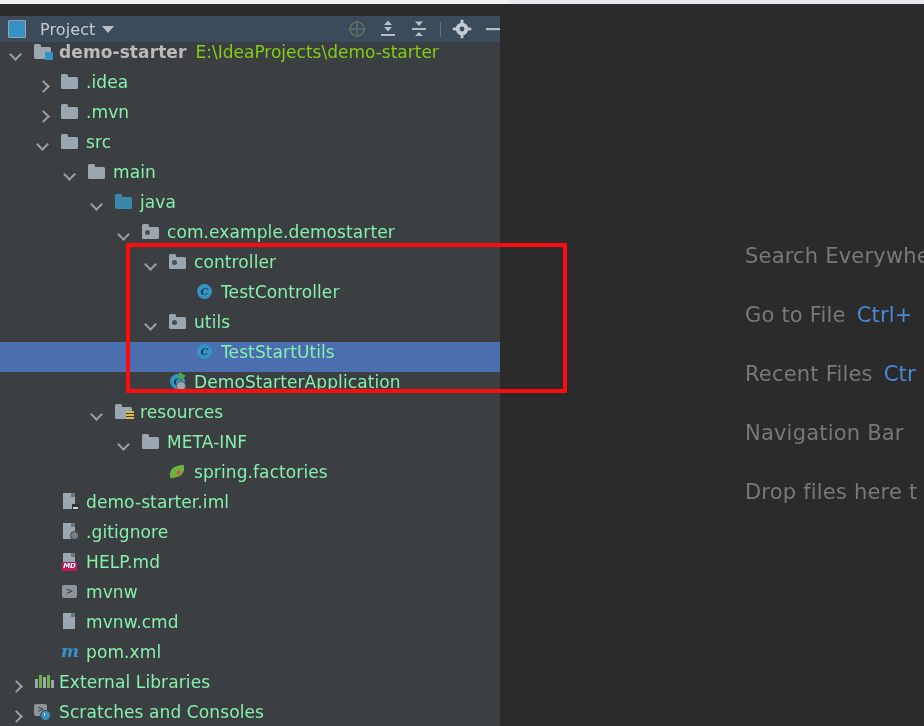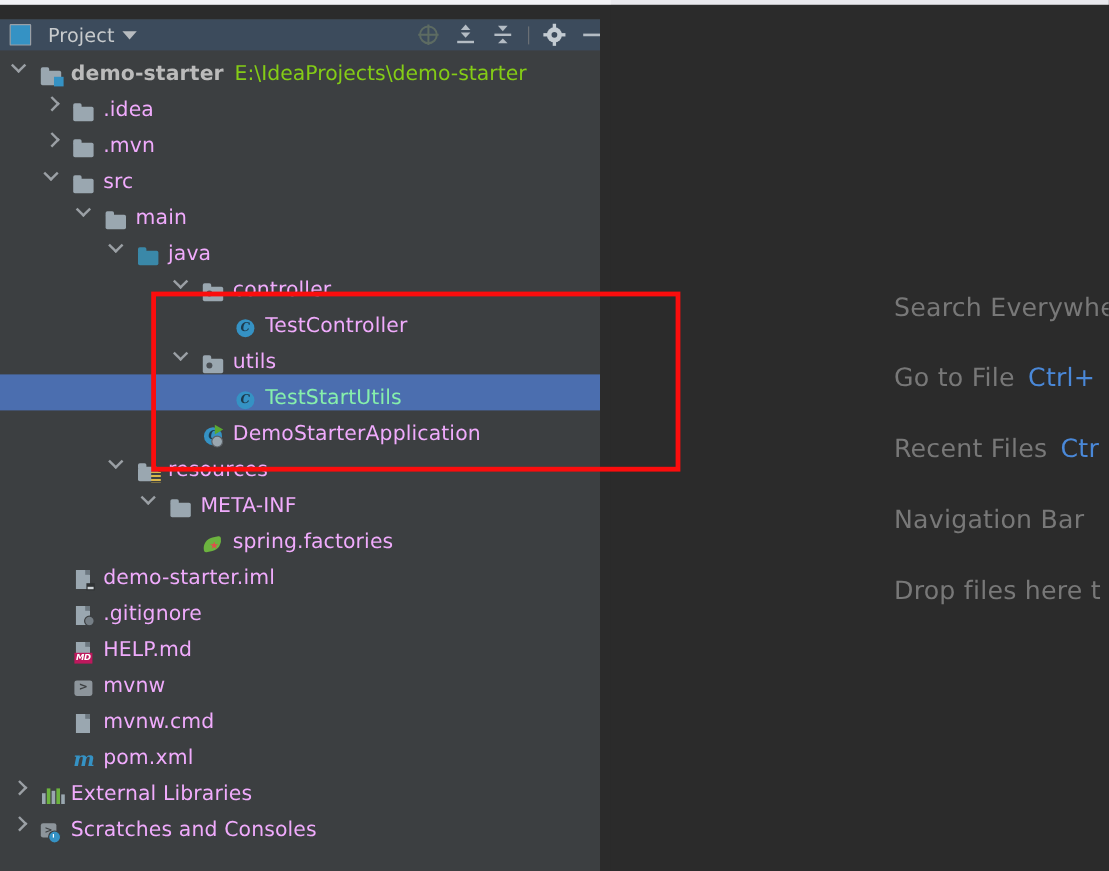--- a/index.html
+++ b/index.html
@@ -102,27 +102,27 @@
     position: absolute;
     left: 0; top: 26px;
     width: 509px;
     height: 696px;
     overflow: hidden;
   }
   .row {
     position: relative;
     height: 30px;
     display: flex;
-    align-items: flex-end;
+    align-items: flex-start;
     white-space: nowrap;
     box-sizing: border-box;
   }
   .row.selected { background: #4b6eaf; }
   .row-label {
-    color: #f0abfc;
+    color: #86efac;
     font-size: 17px;
     letter-spacing: 0.1px;
   }
   .row.selected .row-label { color: #86efac; }
   .row-label.bold { font-weight: bold; color: #bbbbbb; }
   .row-path {
     color: #84cc16;
     font-size: 17px;
     margin-left: 9px;
   }
@@ -502,20 +502,29 @@
           <span class="row-label">main</span>
         </div>
         <div class="row">
           <span style="flex: 0 0 auto; display: block; width: 89px;"></span>
           <span class="arrow down"></span>
           <span style="flex: 0 0 8px;"></span>
           <span class="ico ic-folder ic-folder-src"></span>
           <span class="row-label">java</span>
         </div>
         <div class="row">
+          <span style="flex: 0 0 auto; display: block; width: 116px;"></span>
+          <span class="arrow down"></span>
+          <span style="flex: 0 0 8px;"></span>
+          <span class="ico ic-folder">
+            <i class="ic-pkg-dot"></i>
+          </span>
+          <span class="row-label">com.example.demostarter</span>
+        </div>
+        <div class="row">
           <span style="flex: 0 0 auto; display: block; width: 143px;"></span>
           <span class="arrow down"></span>
           <span style="flex: 0 0 8px;"></span>
           <span class="ico ic-folder">
             <i class="ic-pkg-dot"></i>
           </span>
           <span class="row-label">controller</span>
         </div>
         <div class="row">
           <span style="flex: 0 0 auto; display: block; width: 170px;"></span>

